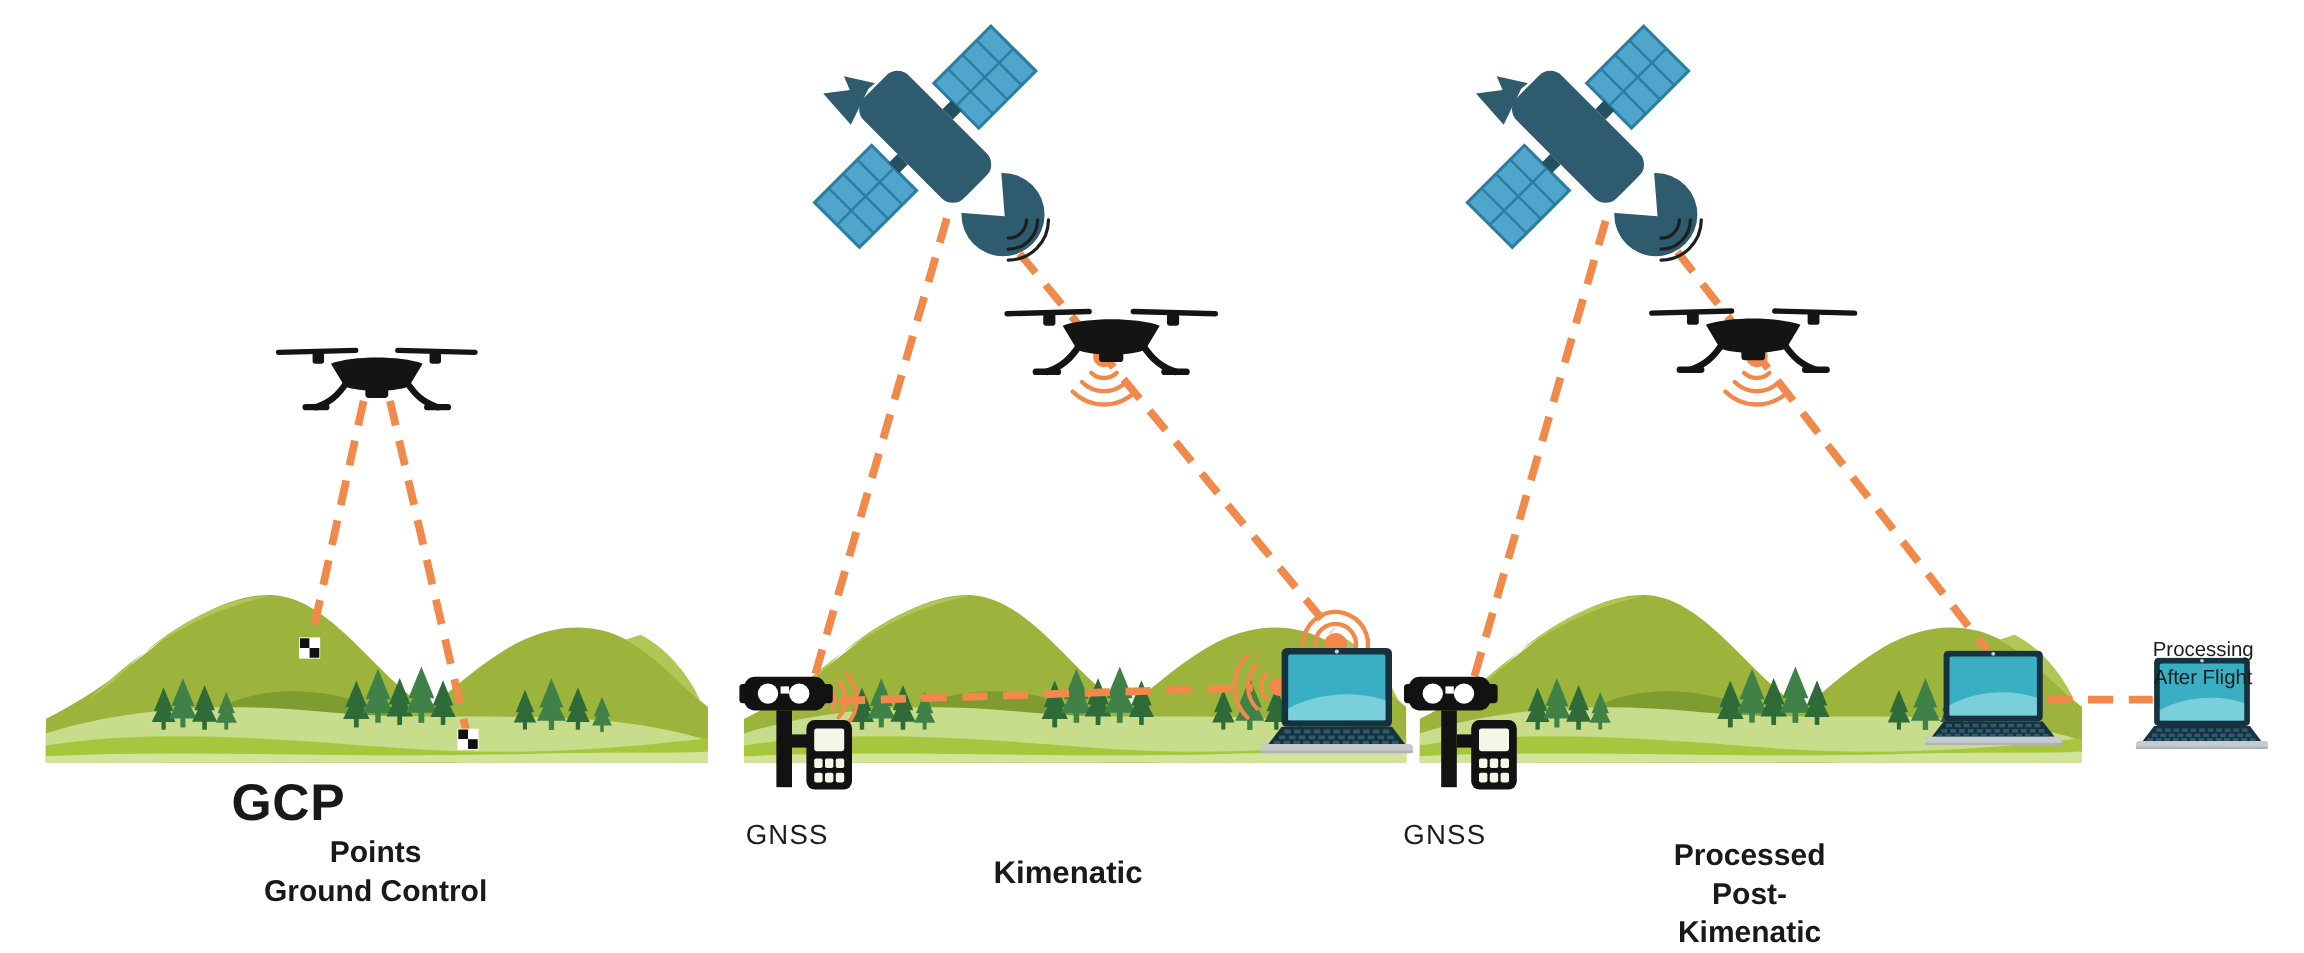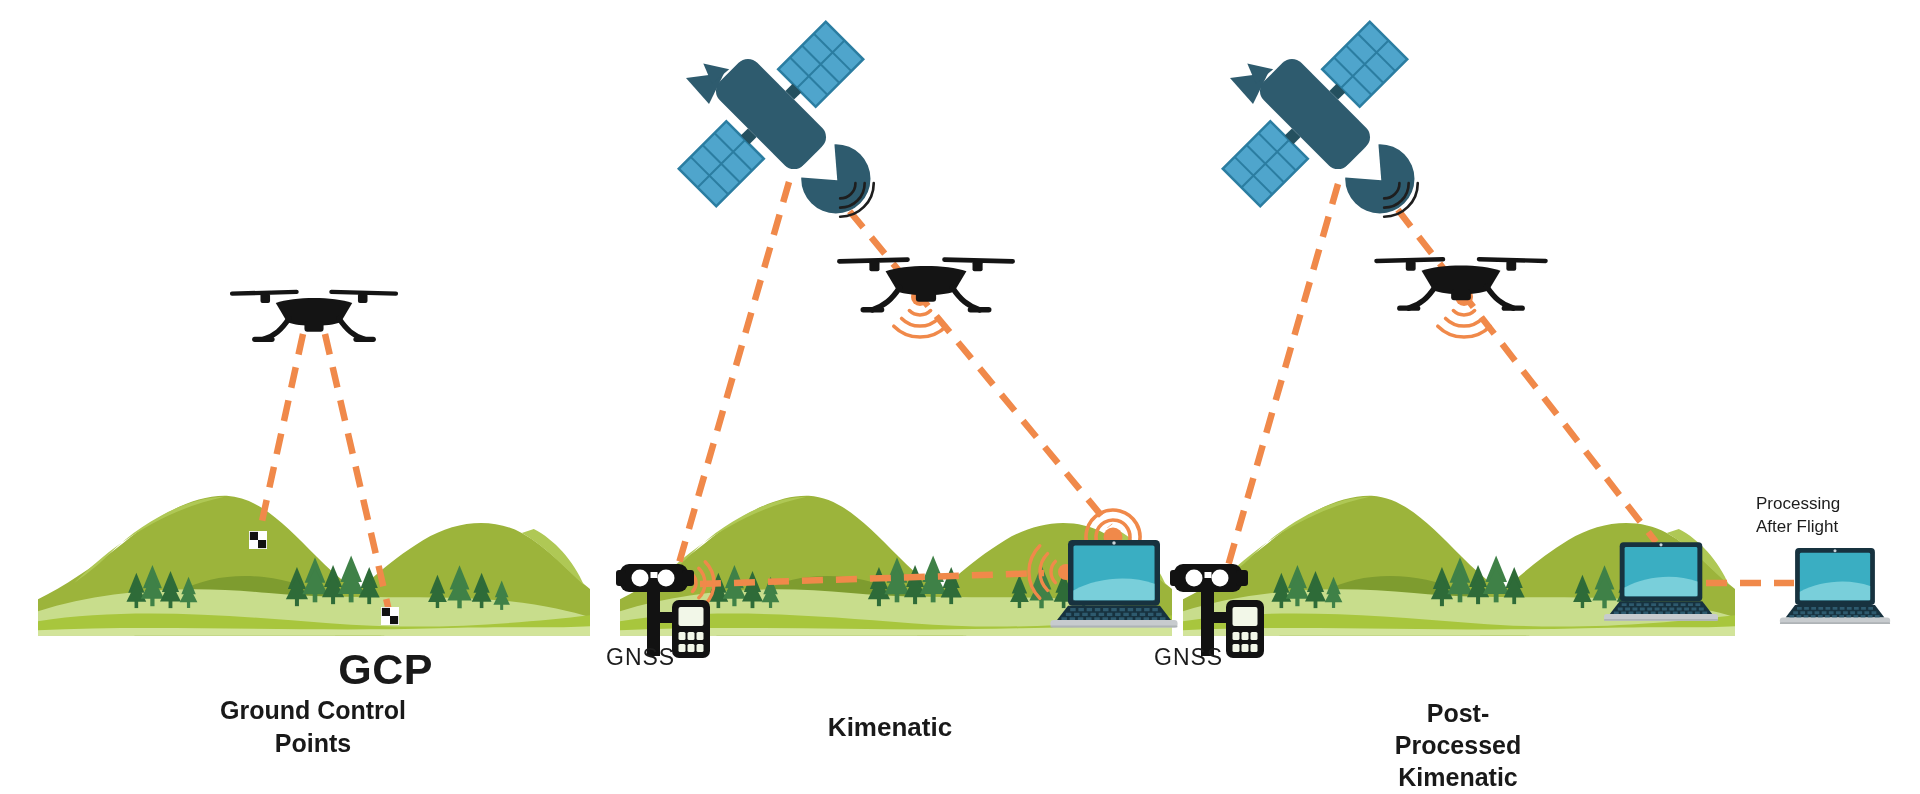--- a/index.html
+++ b/index.html
@@ -1,22 +1,22 @@
 <!DOCTYPE html>
 <html><head>
 <meta charset="utf-8">
 <style>
   html,body{margin:0;padding:0;background:#fff;}
   #canvas{position:relative;width:1920px;height:794px;background:#FFFFFF;overflow:hidden;
           font-family:"Liberation Sans",sans-serif;}
   .abs{position:absolute;}
-  .title{position:absolute;text-align:right;font-weight:800;color:#191919;letter-spacing:.5px;}
+  .title{position:absolute;text-align:left;font-weight:800;color:#191919;letter-spacing:.5px;}
   .subline{text-align:center;font-weight:700;color:#191919;}
   .subwrap{position:absolute;}
-  .small-label{position:absolute;font-weight:400;color:#1c1c1c;}
+  .small-label{position:absolute;text-align:center;font-weight:400;color:#1c1c1c;margin-top:38px;}
   svg{display:block;}
 </style>
 </head>
 <body>
 
 <div id="canvas">
 
   <svg width="0" height="0" style="position:absolute" aria-hidden="true">
     <defs>
 
@@ -166,22 +166,22 @@
     </svg>
   <svg class="abs" style="left:381px;top:607px" width="18" height="18" viewBox="-1 -1 20 20">
       <use href="#marker"></use>
     </svg>
   <svg class="abs" style="left:228px;top:280px" width="172" height="69" viewBox="0 0 180 72">
       <use href="#drone"></use>
     </svg>
 
   <div class="title" style="left:193px;top:645px;width:240px;font-size:43px">GCP</div>
   <div class="subwrap" style="left:178px;top:694px;width:270px">
+    <div class="subline" style="font-size:25px;line-height:33px">Points</div>
     <div class="subline" style="font-size:25px;line-height:33px">Ground Control</div>
-    <div class="subline" style="font-size:25px;line-height:33px">Points</div>
   </div>
 
   <svg class="abs" style="left:663px;top:8px" width="216" height="212" viewBox="-106 -104 212 208">
       <use href="#satellite"></use>
     </svg>
 
   <svg class="abs" style="left:869px;top:281px" width="102" height="62" viewBox="-51 -16 102 62">
     <circle cx="0" cy="0" r="9" fill="#F0894A"></circle>
     <g stroke="#F0894A" stroke-width="3.6" fill="none" stroke-linecap="round">
       <path d="M-10.6,13.6 A15,15 0 0 0 10.6,13.6"></path>
@@ -255,18 +255,18 @@
   <svg class="abs" style="left:1778px;top:548px" width="114" height="80" viewBox="0 0 120 84">
       <use href="#laptop"></use>
     </svg>
 
   <div class="small-label" style="left:1756px;top:492px;width:160px;font-size:17px;line-height:23px">
     <div>Processing</div>
     <div>After Flight</div>
   </div>
 
   <div class="subwrap" style="left:1323px;top:697px;width:270px">
+    <div class="subline" style="font-size:25px;line-height:32px">Processed</div>
     <div class="subline" style="font-size:25px;line-height:32px">Post-</div>
-    <div class="subline" style="font-size:25px;line-height:32px">Processed</div>
     <div class="subline" style="font-size:25px;line-height:32px">Kimenatic</div>
   </div>
 
 </div>
 
 </body></html>

